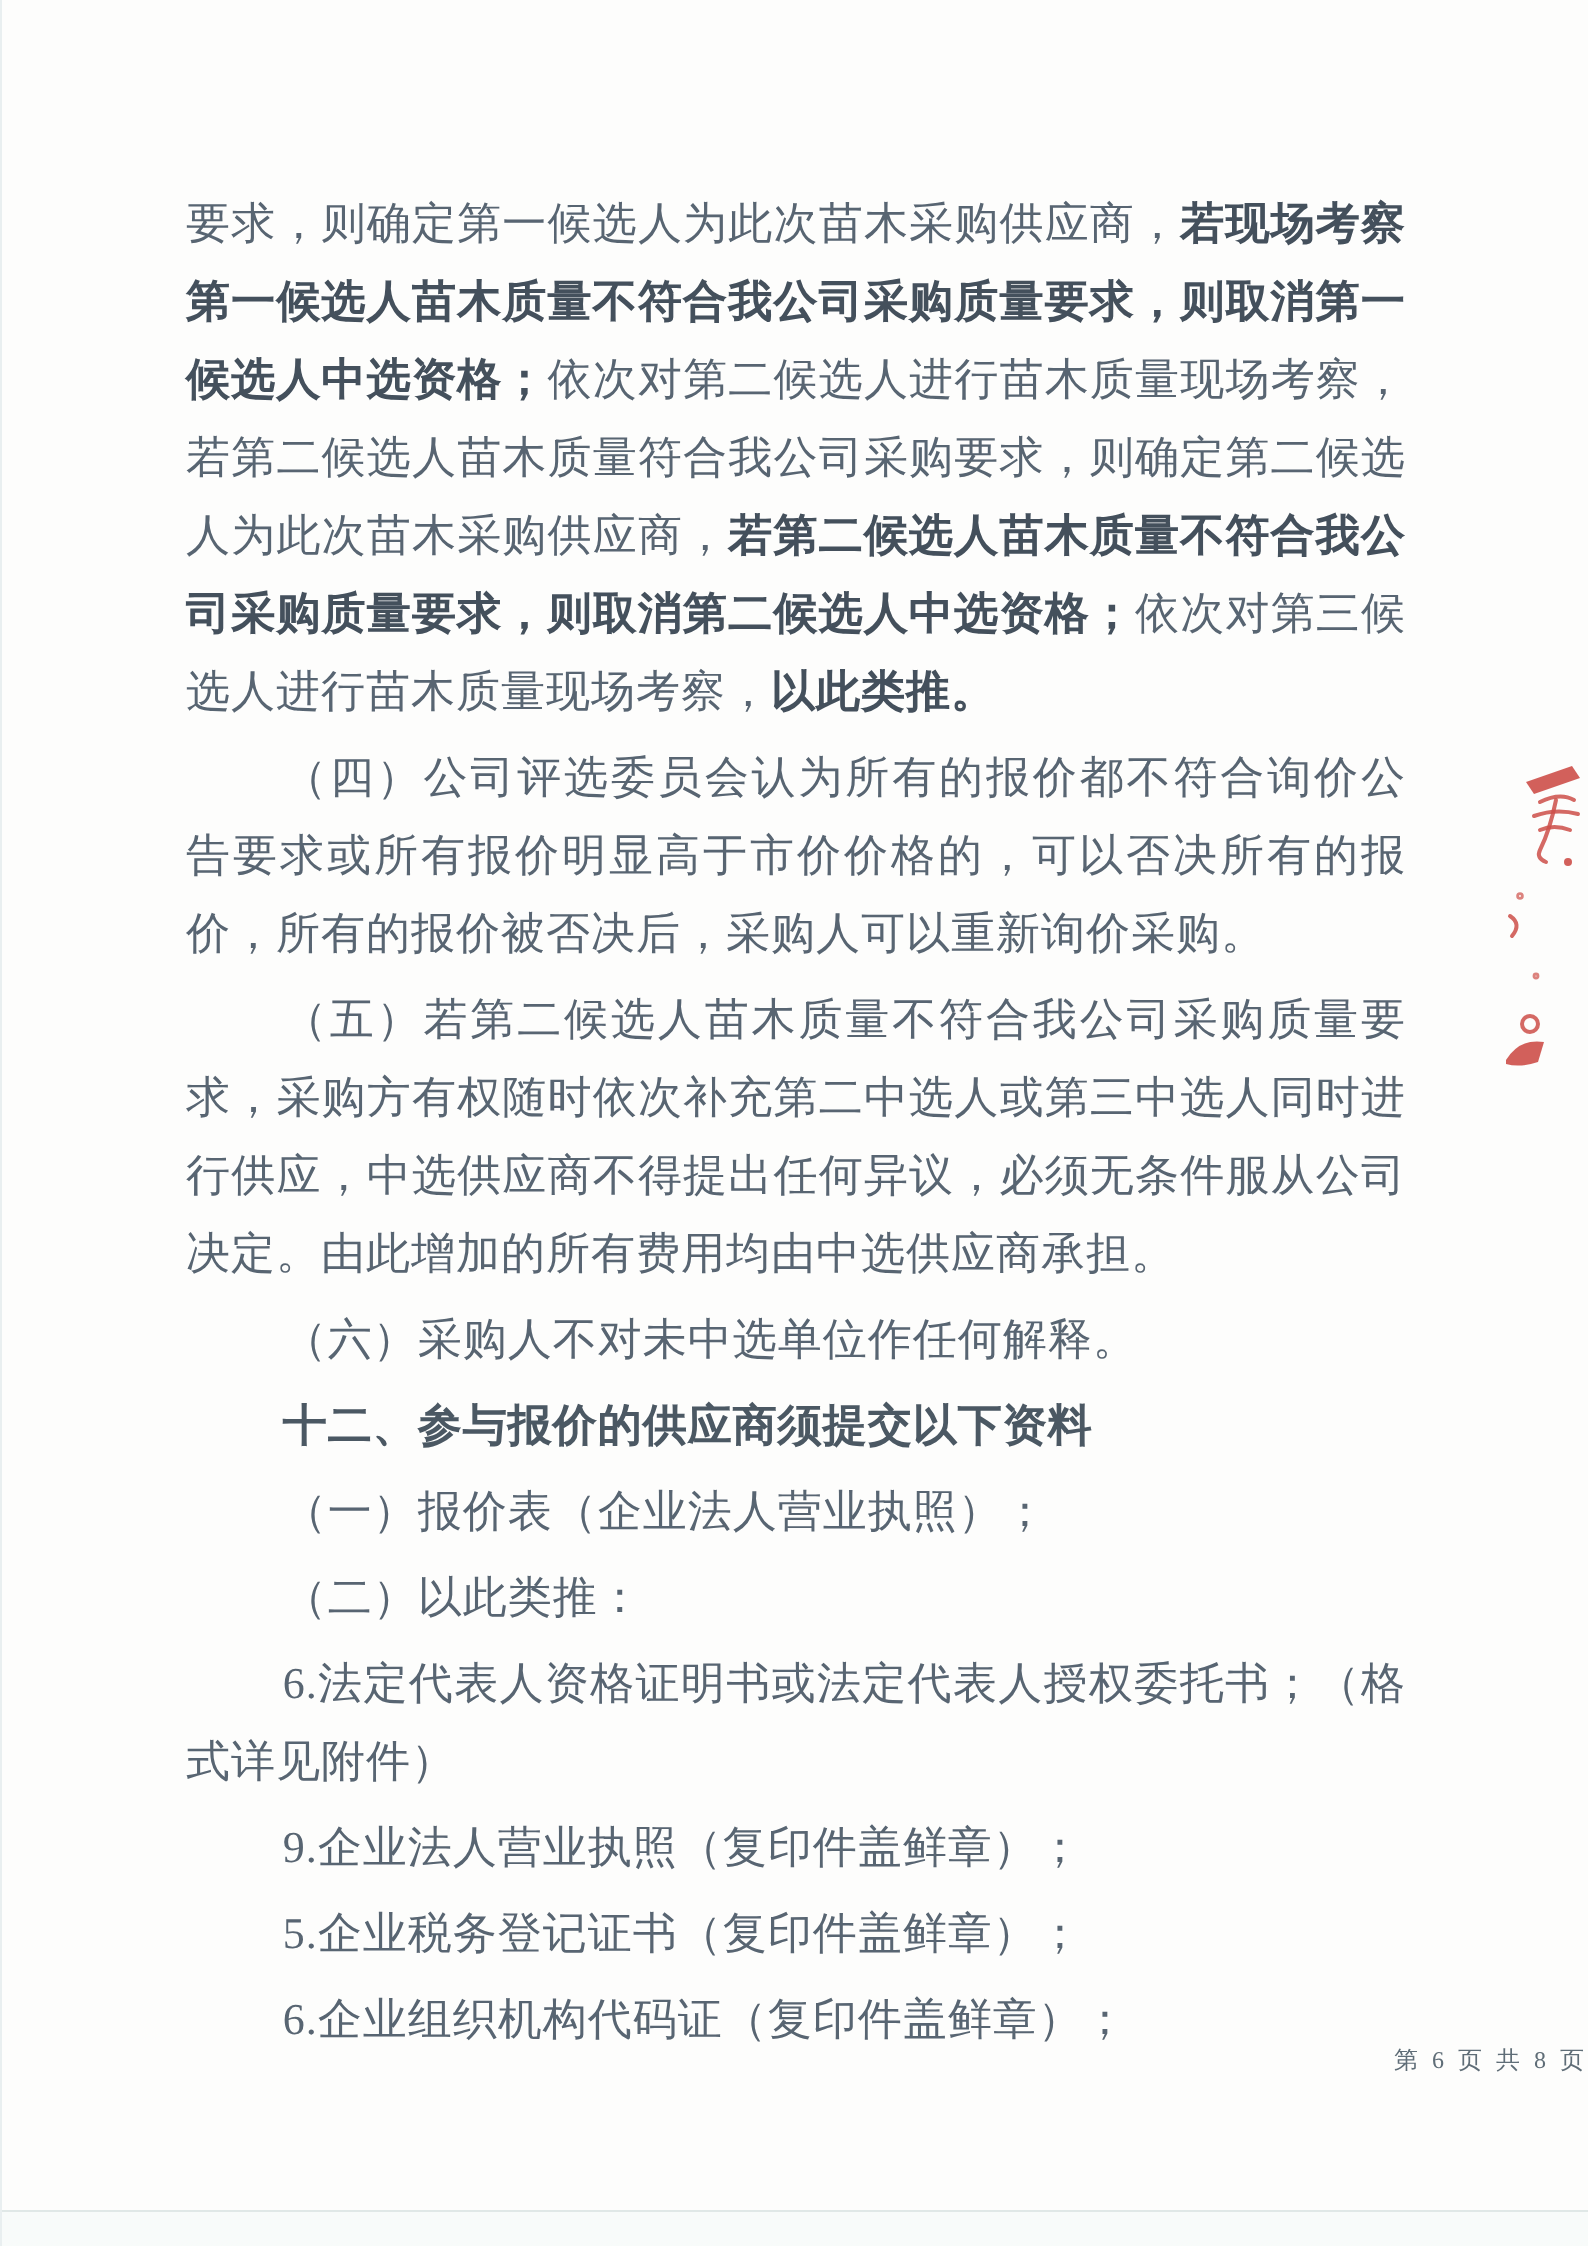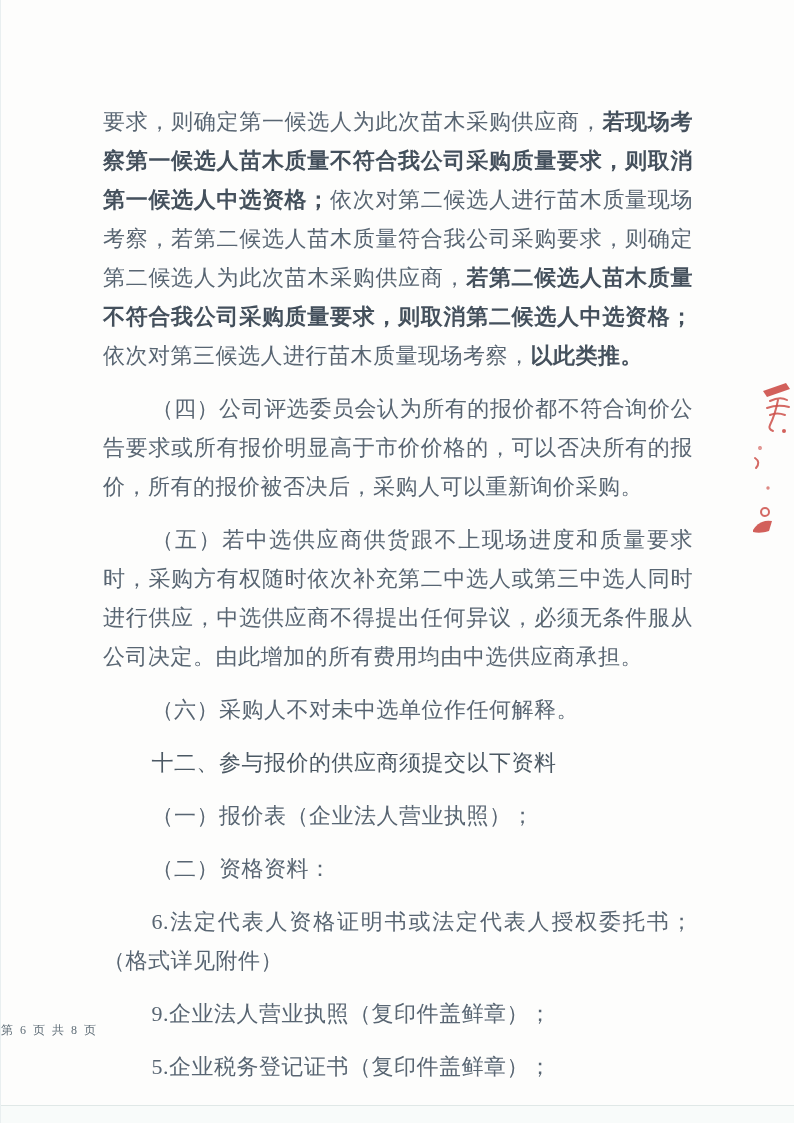--- a/index.html
+++ b/index.html
@@ -22,42 +22,42 @@
     left: 88px;
     top: 88px;
     width: 618px;
     font-size: 22px;
     line-height: 39px;
     color: #586572;
     text-align: justify;
     letter-spacing: 0.5px;
   }
   .content p {
-    margin: 14px;
+    margin: 4px;
     padding: 0;
   }
   .content p.indent {
     text-indent: 2.2em;
   }
   .run-bold {
     font-weight: bold;
     color: #44505c;
   }
   .heading .run-bold,
   .heading span {
     font-family: "Liberation Sans", "DejaVu Sans", sans-serif;
-    font-weight: normal;
+    font-weight: bold;
     color: #4b5863;
   }
   .footer {
     position: absolute;
     top: 1022px;
     left: 0;
     right: 0;
-    text-align: left;
+    text-align: right;
     font-size: 12px;
     letter-spacing: 2px;
     color: #5f6d77;
     font-family: "Liberation Serif", "DejaVu Serif", serif;
   }
   .stamp {
     position: absolute;
     top: 375px;
     right: 0;
     width: 54px;
@@ -82,25 +82,25 @@
 </style>
 </head>
 <body>
 
 <div class="page">
 
   <div class="content">
 
   <p class=""><span class="run-regular">要求，则确定第一候选人为此次苗木采购供应商，</span><span class="run-bold">若现场考察第一候选人苗木质量不符合我公司采购质量要求，则取消第一候选人中选资格；</span><span class="run-regular">依次对第二候选人进行苗木质量现场考察，若第二候选人苗木质量符合我公司采购要求，则确定第二候选人为此次苗木采购供应商，</span><span class="run-bold">若第二候选人苗木质量不符合我公司采购质量要求，则取消第二候选人中选资格；</span><span class="run-regular">依次对第三候选人进行苗木质量现场考察，</span><span class="run-bold">以此类推。</span></p>
       <p class="indent"><span class="run-regular">（四）公司评选委员会认为所有的报价都不符合询价公告要求或所有报价明显高于市价价格的，可以否决所有的报价，所有的报价被否决后，采购人可以重新询价采购。</span></p>
-      <p class="indent"><span class="run-regular">（五）若中选供应商供货跟不上现场进度和质量要求时，采购方有权随时依次补充第二中选人或第三中选人同时进行供应，中选供应商不得提出任何异议，必须无条件服从公司决定。由此增加的所有费用均由中选供应商承担。</span></p>
+      <p class="indent"><span class="run-regular">（五）若第二候选人苗木质量不符合我公司采购质量要求，采购方有权随时依次补充第二中选人或第三中选人同时进行供应，中选供应商不得提出任何异议，必须无条件服从公司决定。由此增加的所有费用均由中选供应商承担。</span></p>
       <p class="indent"><span class="run-regular">（六）采购人不对未中选单位作任何解释。</span></p>
       <p class="indent heading"><span class="run-bold">十二、参与报价的供应商须提交以下资料</span></p>
       <p class="indent"><span class="run-regular">（一）报价表（企业法人营业执照）；</span></p>
-      <p class="indent"><span class="run-regular">（二）资格资料：</span></p>
+      <p class="indent"><span class="run-regular">（二）以此类推：</span></p>
       <p class="indent"><span class="run-regular">6.法定代表人资格证明书或法定代表人授权委托书；（格式详见附件）</span></p>
       <p class="indent"><span class="run-regular">9.企业法人营业执照（复印件盖鲜章）；</span></p>
       <p class="indent"><span class="run-regular">5.企业税务登记证书（复印件盖鲜章）；</span></p>
       <p class="indent"><span class="run-regular">6.企业组织机构代码证（复印件盖鲜章）；</span></p>
     </div>
 
   <div class="stamp">
     <svg width="54" height="170" viewBox="0 0 54 170" xmlns="http://www.w3.org/2000/svg">
 
       <path class="frag-fill" d="M23 16 L46 8 L50 14 L27 22 Z"></path>

